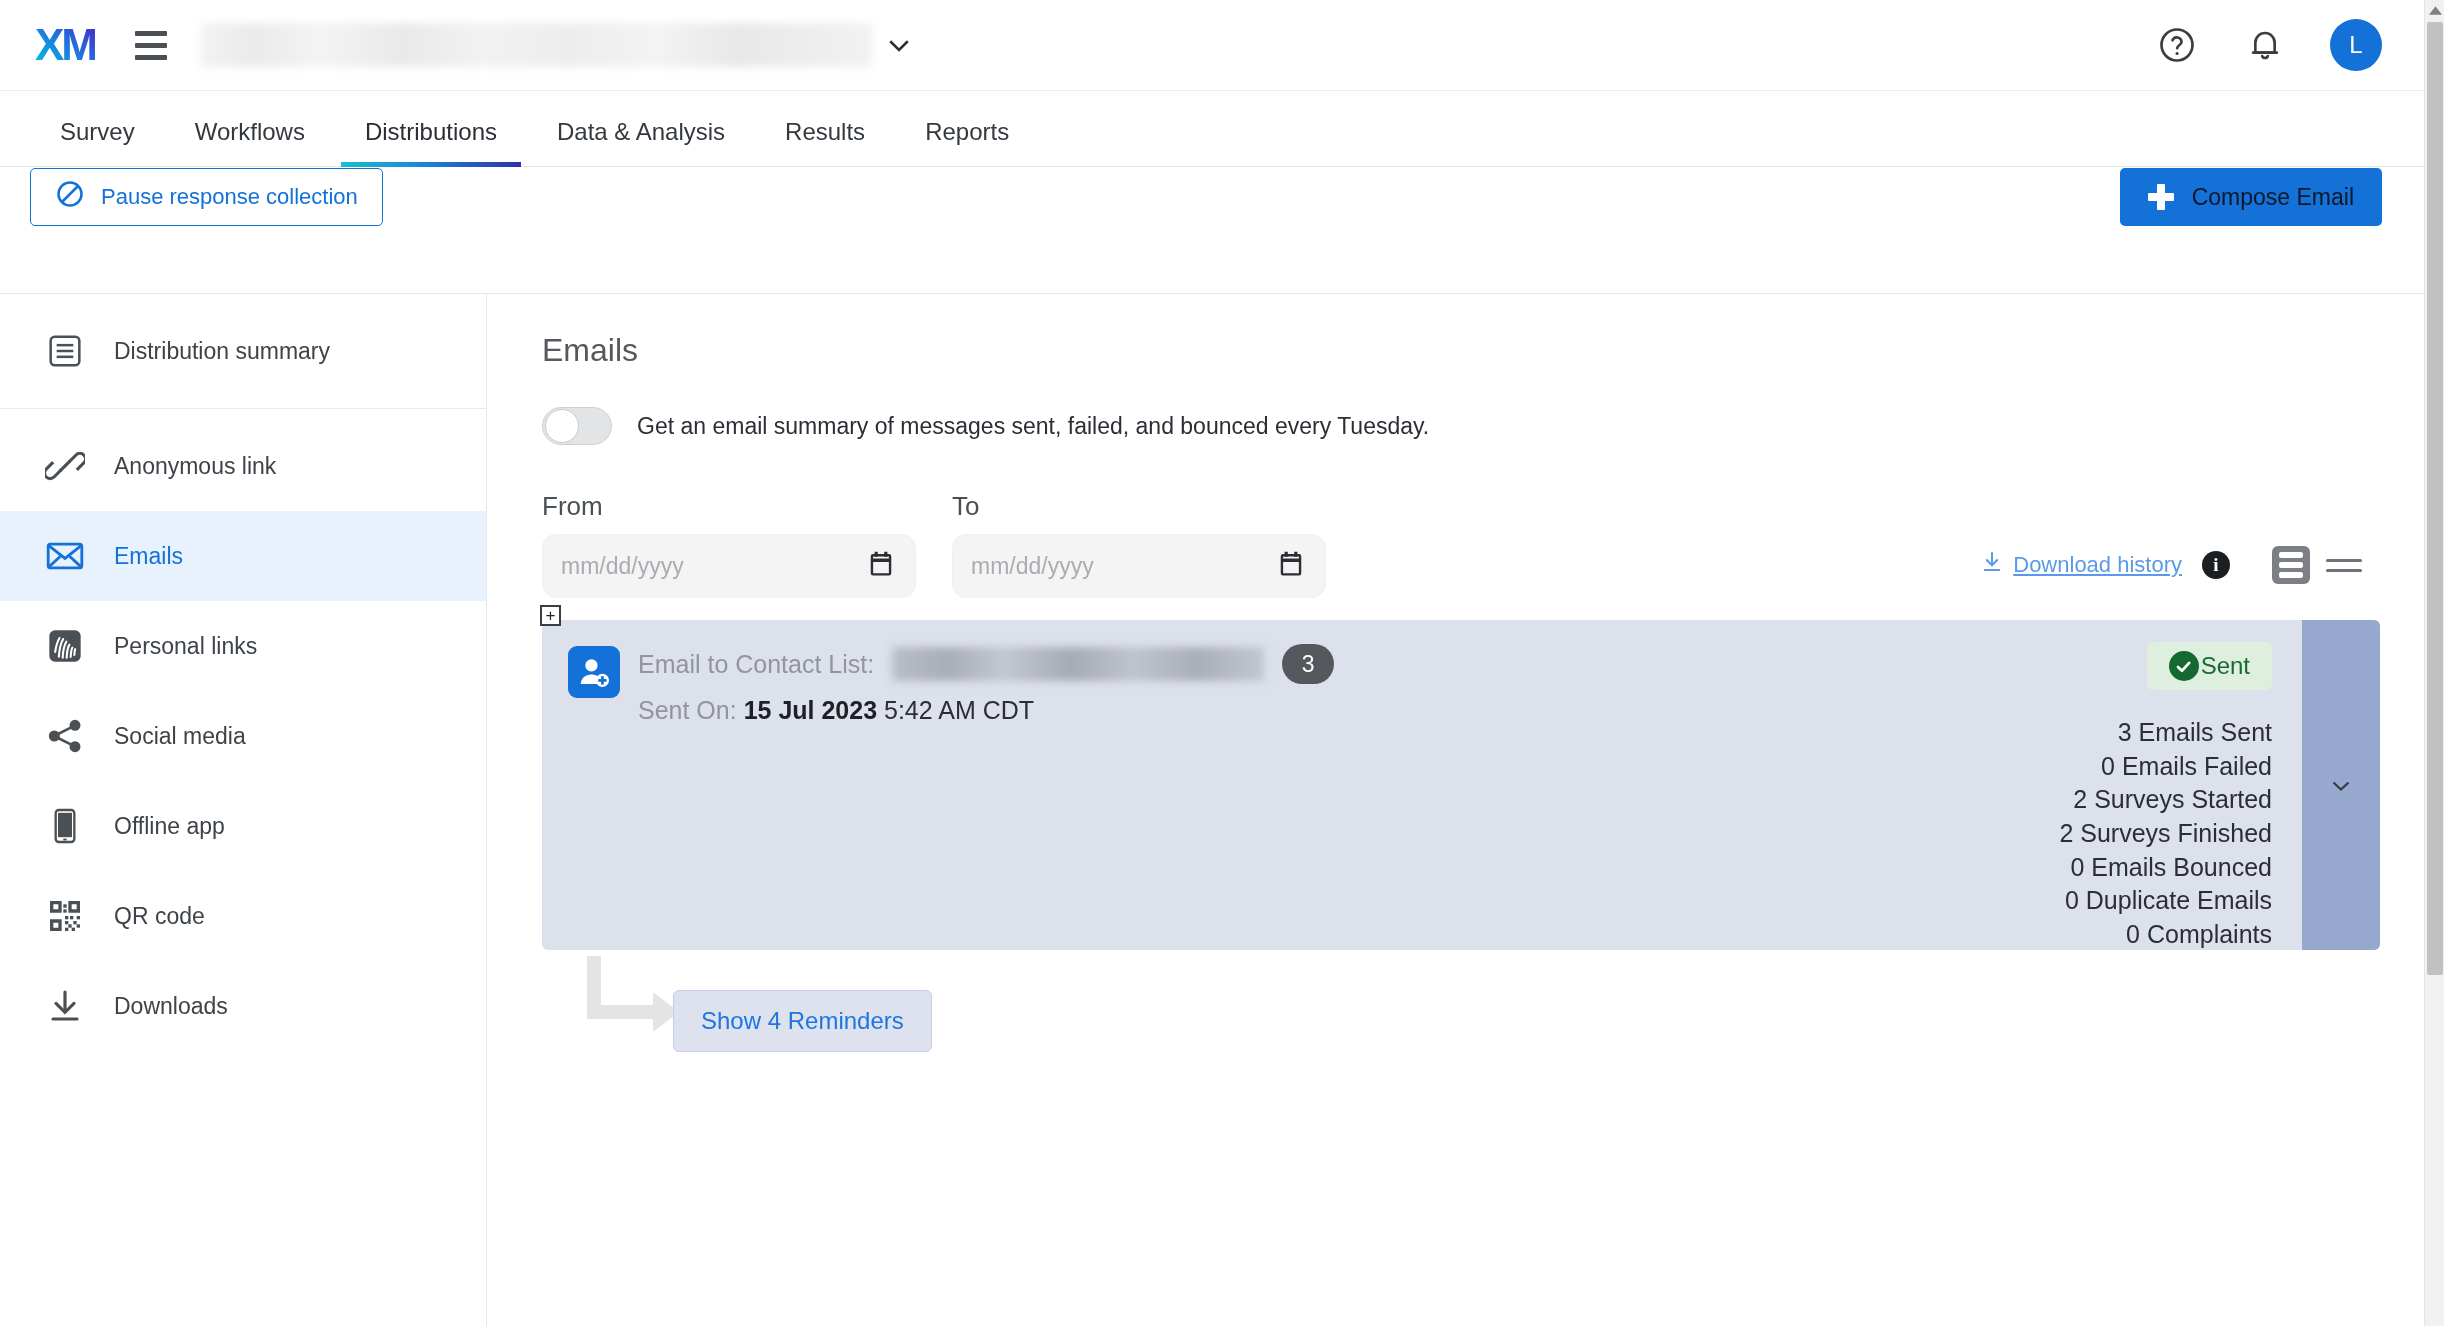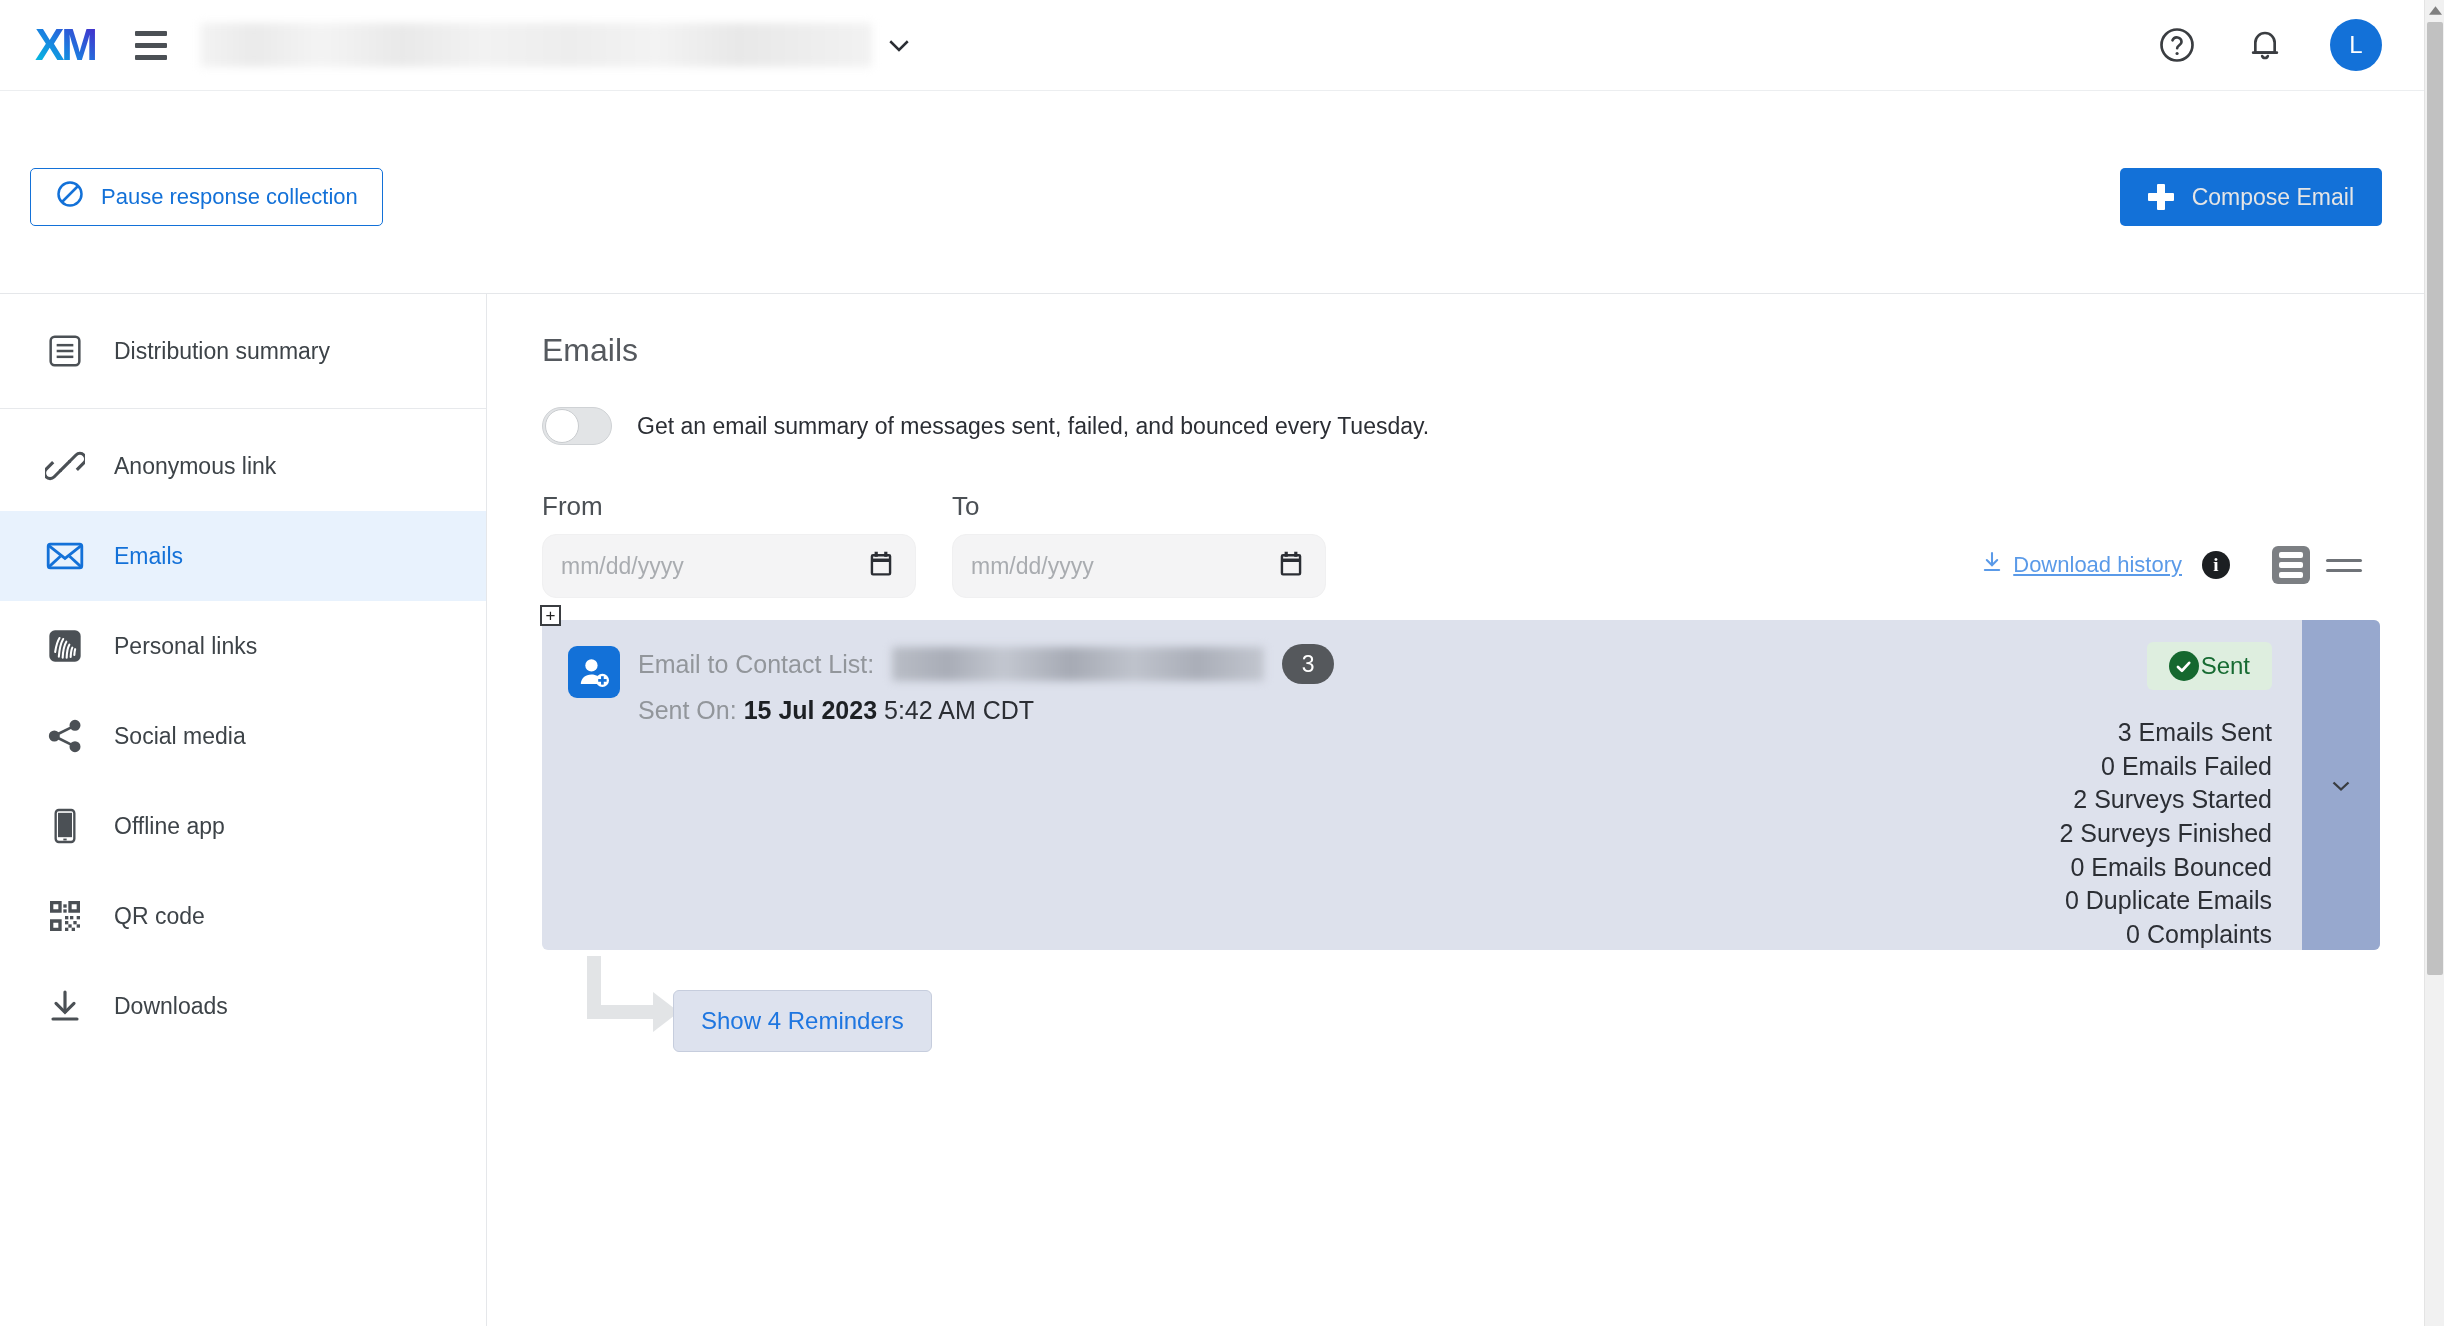--- a/index.html
+++ b/index.html
@@ -79,21 +79,21 @@
     display:flex; 
   }
   .btn-outline {
     margin-left: 30px; height: 58px; padding: 0 24px;
     border: 1px solid #1371d8; border-radius: 5px; background:#fff;
     color:#1371d8; font-size:22px; display:flex; align-items:center; gap:16px;
     cursor:pointer;
   }
   .btn-primary {
     margin-left:auto; margin-right: 42px; height: 58px; padding: 0 28px;
-    border:none; border-radius:5px; background:#1371d8; color:#e5e5e5;
+    border:none; border-radius:5px; background:#1371d8; color:#0f172a;
     font-size:23px; display:flex; align-items:center; gap:18px; cursor:pointer;
   }
   .plus-glyph { position:relative; width:26px; height:26px; }
   .plus-glyph::before, .plus-glyph::after {
     content:""; position:absolute; background:#fff; border-radius:1px;
   }
   .plus-glyph::before { left:0; top:9px; width:26px; height:8px; }
   .plus-glyph::after { top:0; left:9px; width:8px; height:26px; }
 
   
@@ -282,20 +282,28 @@
           <path d="M4.9 16.6h14.2" stroke-linecap="round"></path>
           <path d="M10.3 18.6a1.8 1.8 0 0 0 3.4 0" stroke-linecap="round"></path>
         </svg>
       </div>
       <div class="avatar">
         <span>L</span>
       </div>
     </div>
   </div>
 
+  <div class="tabnav">
+    <div class="tab">Survey</div>
+    <div class="tab">Workflows</div>
+    <div class="tab active">Distributions</div>
+    <div class="tab">Data &amp; Analysis</div>
+    <div class="tab">Results</div>
+    <div class="tab">Reports</div>
+  </div>
 
   <div class="actionbar">
     <div class="btn-outline">
       <span>
         <svg width="30" height="30" viewBox="0 0 24 24" fill="none" stroke="#1371d8" stroke-width="2">
           <circle cx="12" cy="12" r="9.2"></circle>
           <line x1="5.6" y1="18.4" x2="18.4" y2="5.6"></line>
         </svg>
       </span>
       <span>Pause response collection</span>

